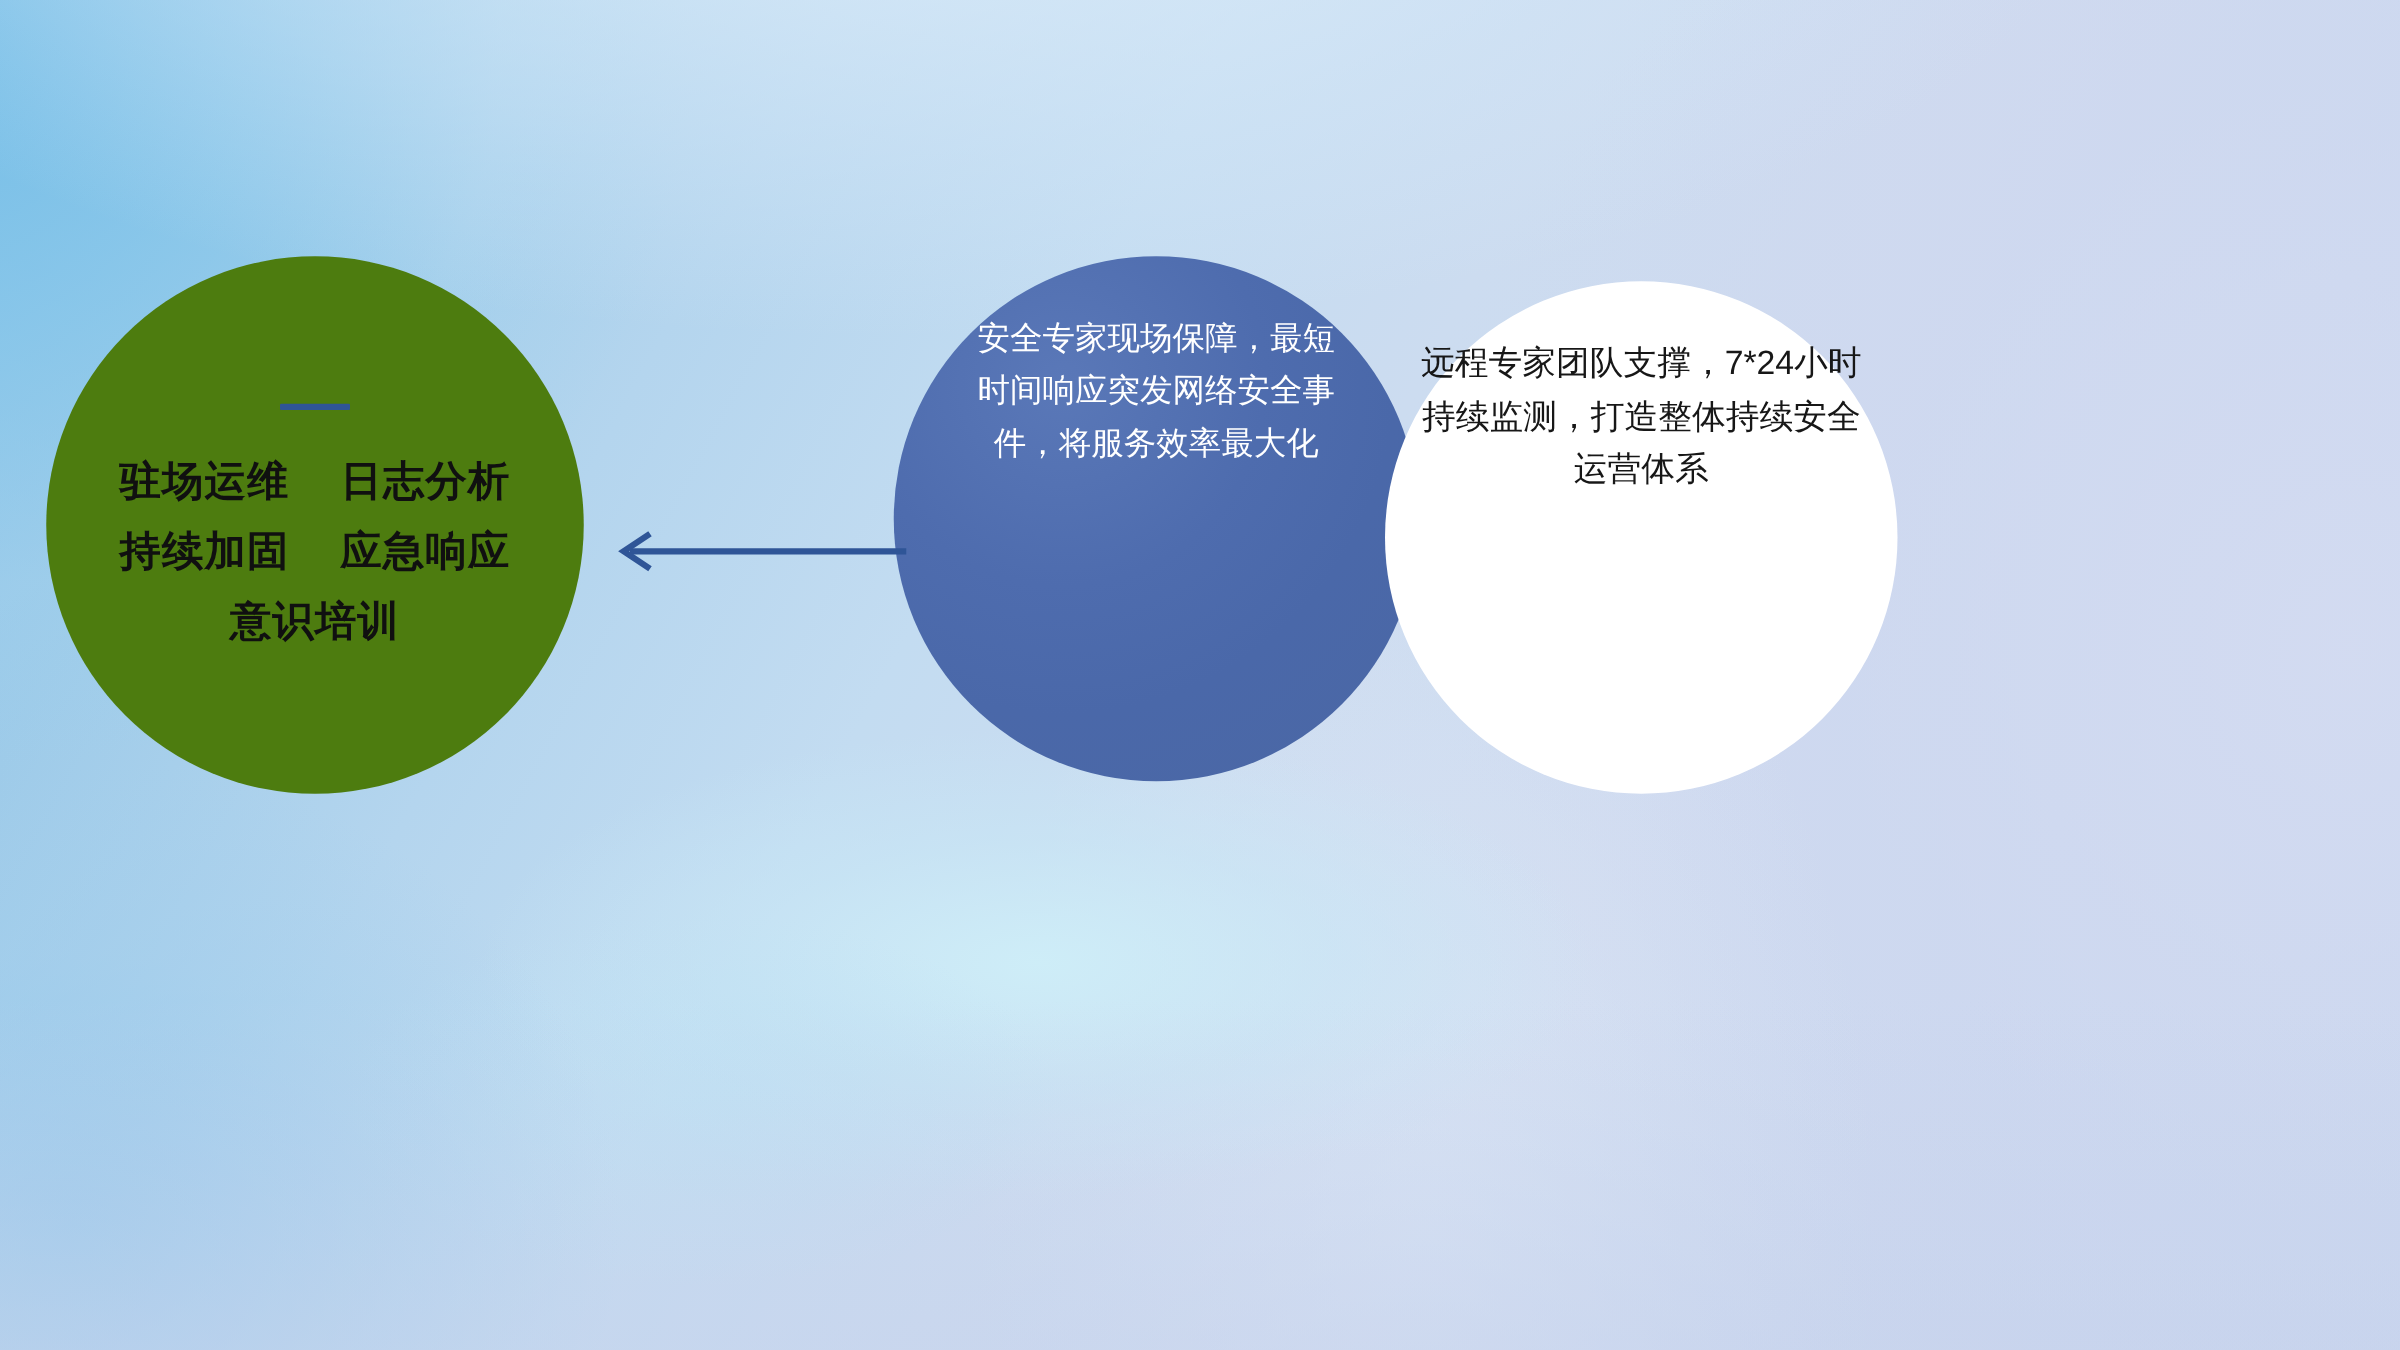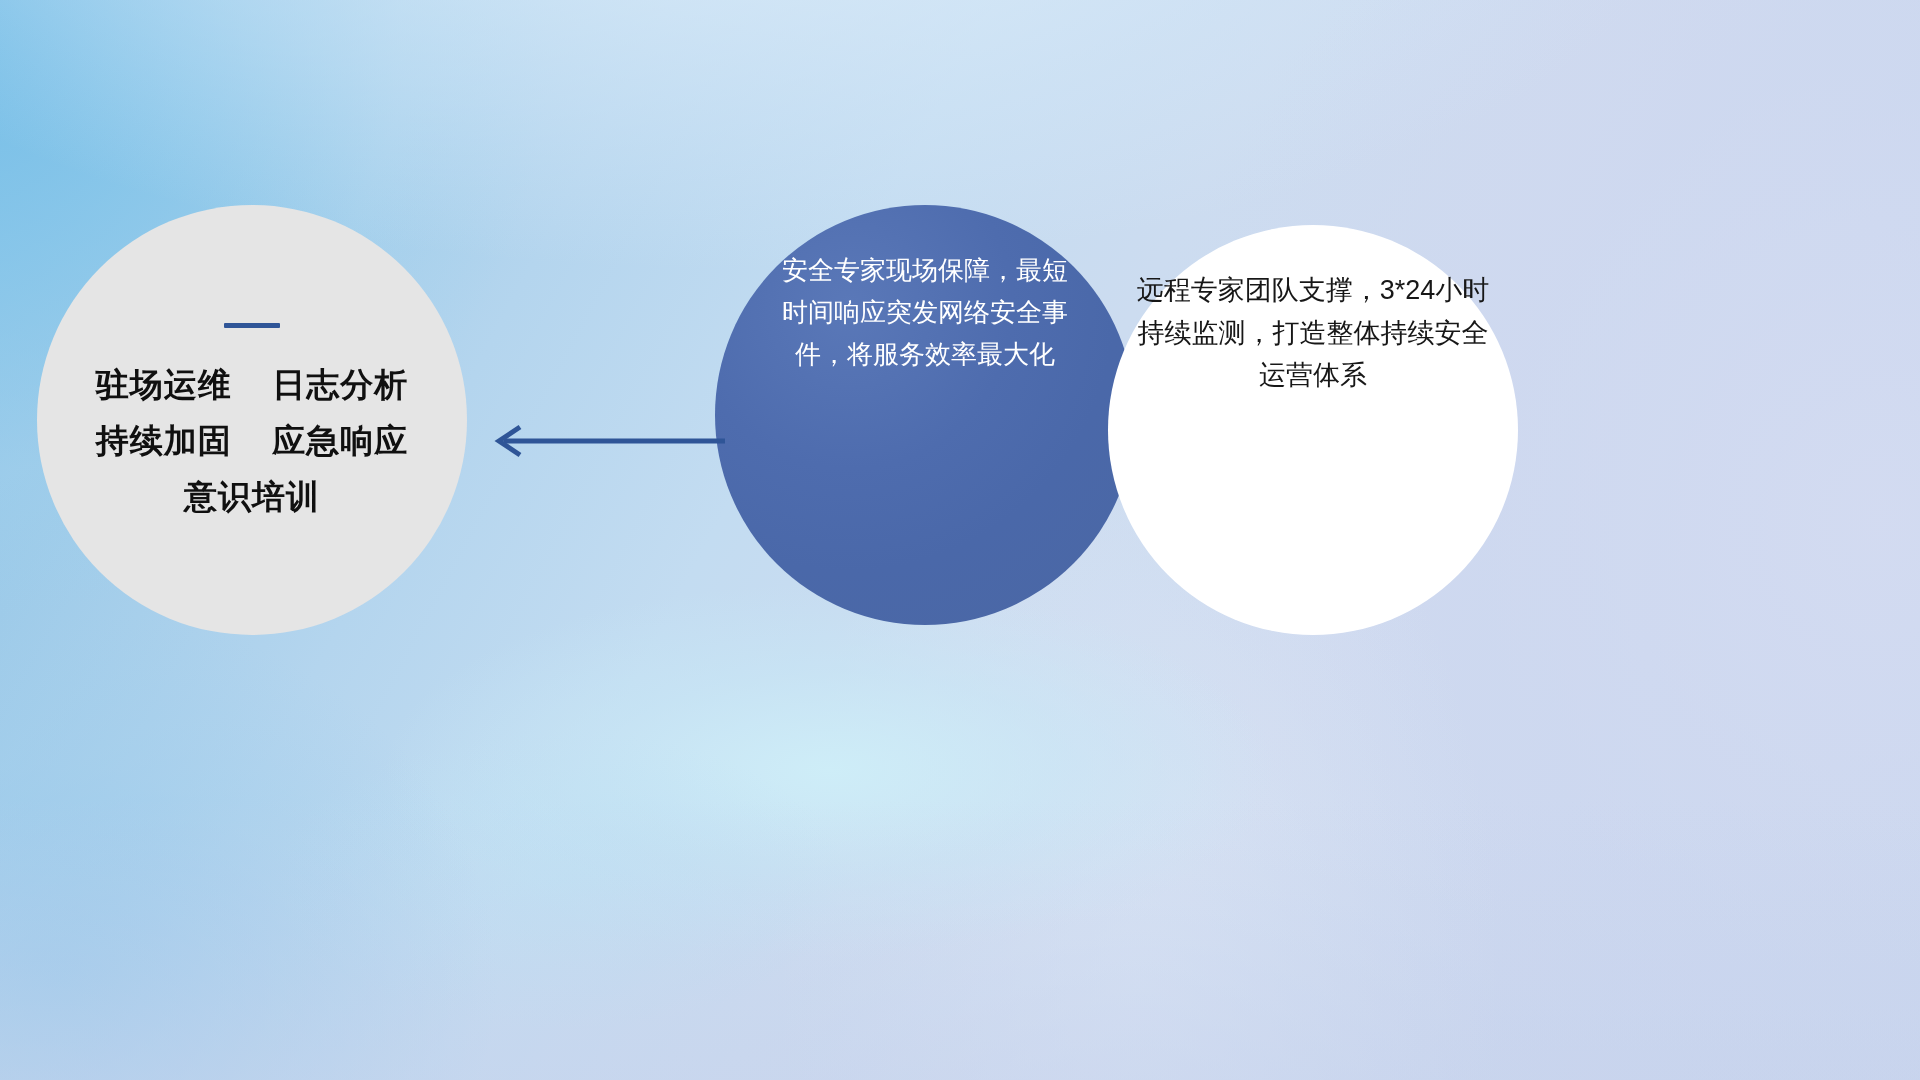--- a/index.html
+++ b/index.html
@@ -102,21 +102,21 @@
     flex-direction: column;
     align-items: center;
   }
 
   
   #circle-left {
     left: 37px;
     top: 205px;
     width: 430px;
     height: 430px;
-    background: #e5e5e5;
+    background: #4d7c0f;
     justify-content: flex-start;
   }
   #circle-left .divider {
     width: 56px;
     height: 5px;
     background: #2f5597;
     border-radius: 1px;
     margin-top: 118px;
   }
   .left-lines {
@@ -220,21 +220,21 @@
       <div class="left-line">持续加固    应急响应</div>
       <div class="left-line">意识培训</div>
     </div>
   </div>
 
   <div class="circle" id="circle-mid">
     <div class="mid-body">安全专家现场保障，最短时间响应突发网络安全事件，将服务效率最大化</div>
   </div>
 
   <div class="circle" id="circle-right">
-    <div class="right-body">远程专家团队支撑，3*24小时持续监测，打造整体持续安全运营体系</div>
+    <div class="right-body">远程专家团队支撑，7*24小时持续监测，打造整体持续安全运营体系</div>
   </div>
 
   <svg class="arrow-svg" viewBox="0 0 260 62">
     <line x1="255" y1="31" x2="34" y2="31" stroke="#2f5597" stroke-width="5"></line>
     <polyline points="50,17 29,31 50,45" fill="none" stroke="#2f5597" stroke-width="5" stroke-linecap="butt" stroke-linejoin="miter"></polyline>
   </svg>
 
 </div>
 
 </body></html>

